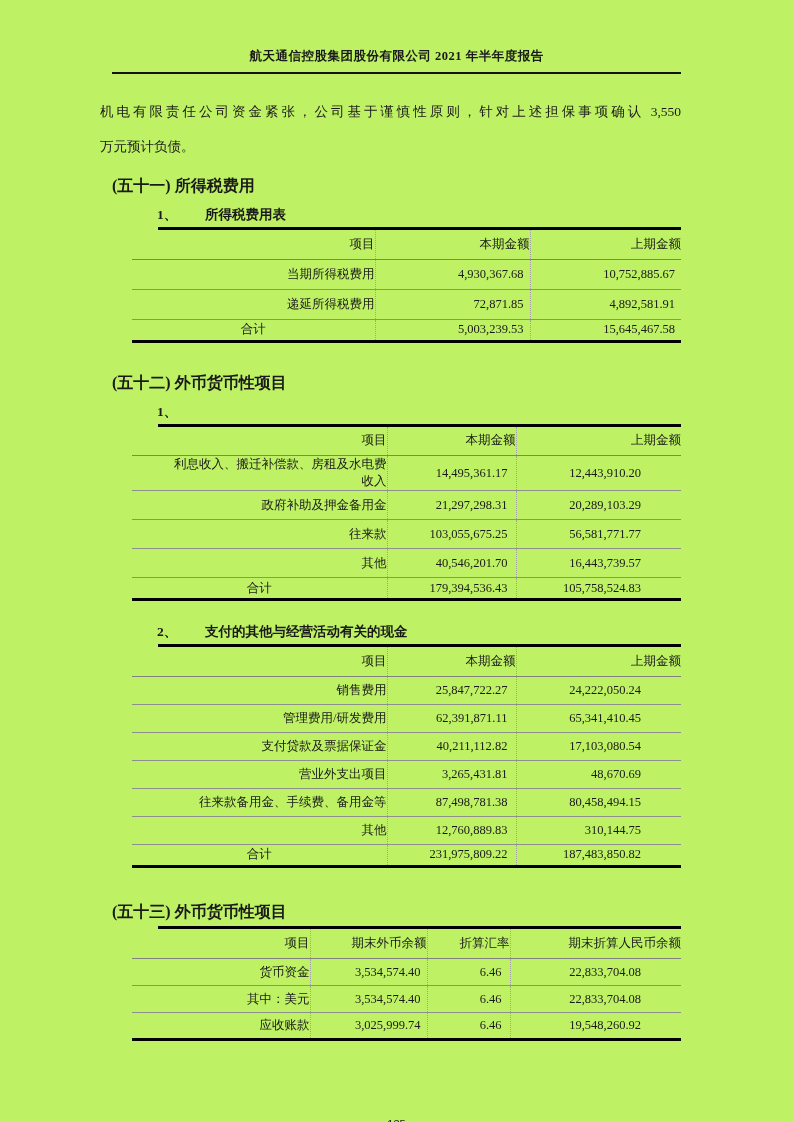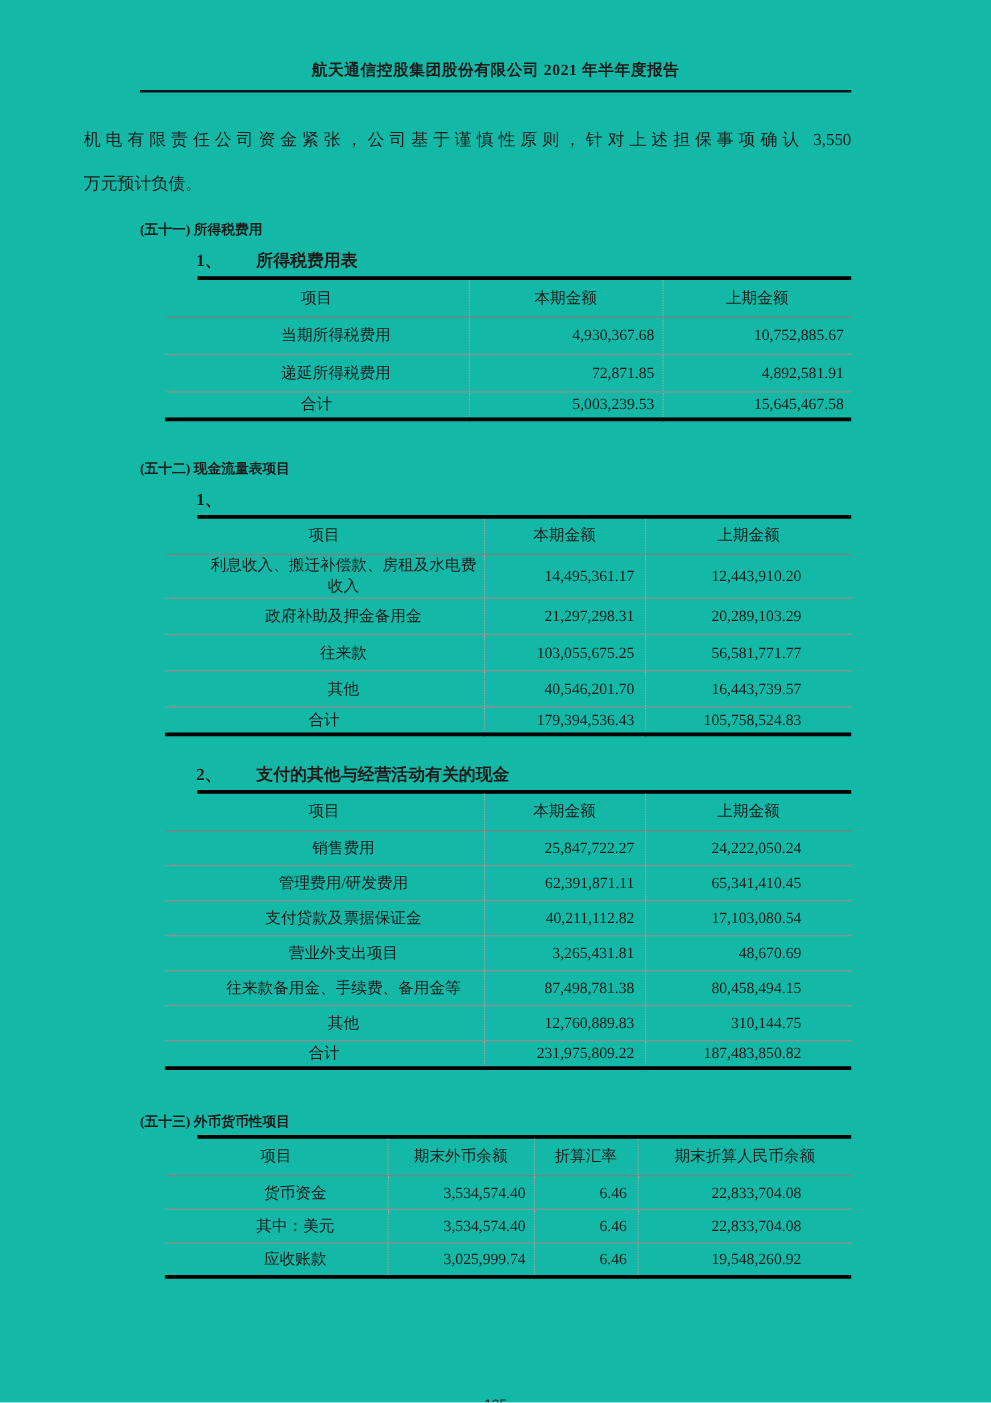--- a/index.html
+++ b/index.html
@@ -1,47 +1,47 @@
 <!DOCTYPE html>
 <html><head>
 <meta charset="utf-8">
 <style>
   * { margin:0; padding:0; box-sizing:border-box; }
   html,body { background:#ffffff; }
   .page {
     position:relative;
     width:793px; height:1122px;
-    background:#14b8a6;
+    background:#bef264;
     color:#1a1a1a;
     font-family:"Liberation Serif","DejaVu Serif",serif;
     overflow:hidden;
   }
   
   .doc-header {
     padding-top:48px;
     text-align:center;
     font-size:12.5px;
     font-weight:bold;
     letter-spacing:0.5px;
   }
   .header-rule {
     margin:7px 112px 0 112px;
     border-top:2px solid #141414;
   }
   
   .intro {
-    margin:20px 112px 0 67px;
+    margin:20px 112px 0 100px;
     font-size:13.5px;
     line-height:35px;
   }
   .intro .jline { text-align:justify; text-align-last:justify; }
   
   .sec-title {
     margin:12px 0 0 112px;
-    font-size:11px;
+    font-size:16px;
     font-weight:bold;
   }
   .sub-heading {
     display:flex;
     margin:9px 0 0 157px;
     font-size:13.5px;
     font-weight:bold;
   }
   .sub-num { width:48px; flex:0 0 48px; }
   .rule-thick {
@@ -52,32 +52,32 @@
   table.fin-table {
     margin-left:132px;
     width:549px;
     border-collapse:collapse;
     table-layout:fixed;
     font-size:12.5px;
     border-bottom:3px solid #000;
   }
   .fin-table th {
     font-weight:normal;
-    text-align:center;
+    text-align:right;
     height:29px;
     border-bottom:1px solid #808080;
     color:#1a1a1a;
   }
   .fin-table td {
     height:30px;
     border-bottom:1px solid #8f8f8f;
     vertical-align:middle;
   }
   .fin-table .vsep { border-left:1px dotted #a3a3a3; }
-  .fin-table td.lbl { padding-left:31px; text-align:center; }
+  .fin-table td.lbl { padding-left:31px; text-align:right; }
   .fin-table td.num { text-align:right; }
   .fin-table td.ctr { text-align:center; }
   .fin-table tr.total td { height:22px; border-bottom:none; }
   
   .t1 td:nth-child(2), .t1 td:nth-child(3) { padding-right:6px; }
   .t23 td:nth-child(2) { padding-right:8px; }
   .t23 td:nth-child(3) { padding-right:40px; }
   .t2 td { height:29px; }
   .t3 td { height:28px; }
   .t4 th { height:30px; }
@@ -144,21 +144,21 @@
         <td class="num vsep">4,892,581.91</td>
       </tr>
       <tr class="total">
         <td class="ctr">合计</td>
         <td class="num vsep">5,003,239.53</td>
         <td class="num vsep">15,645,467.58</td>
       </tr>
     </tbody>
   </table>
 
-  <div class="sec-title gap-sec52">(五十二) 现金流量表项目</div>
+  <div class="sec-title gap-sec52">(五十二) 外币货币性项目</div>
   <div class="sub-heading">
     <span class="sub-num">1、</span>
   </div>
   <div class="rule-thick"></div>
 
   <table class="fin-table t23 t2">
     <colgroup>
         <col style="width:255px">
         <col style="width:129px">
         <col style="width:165px">

